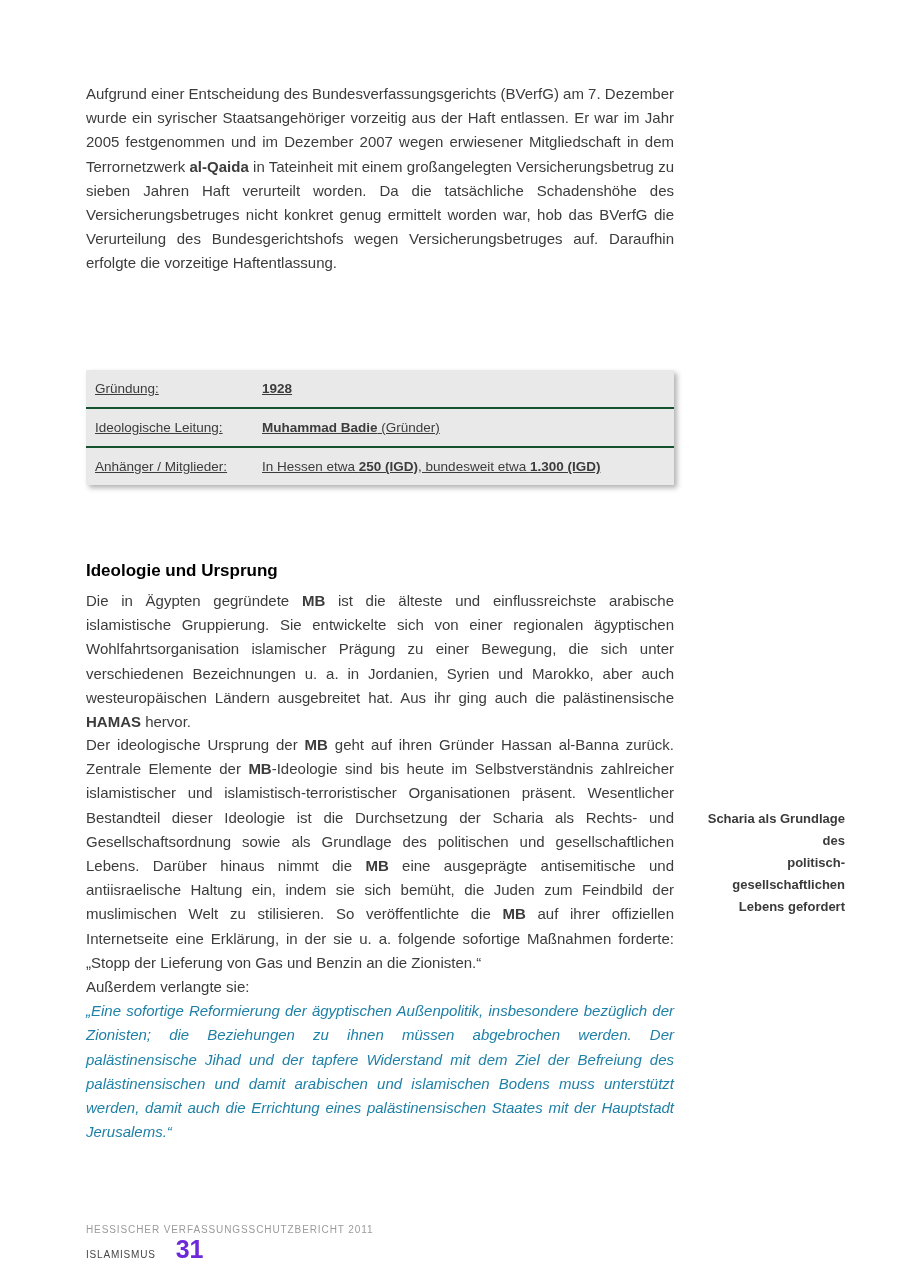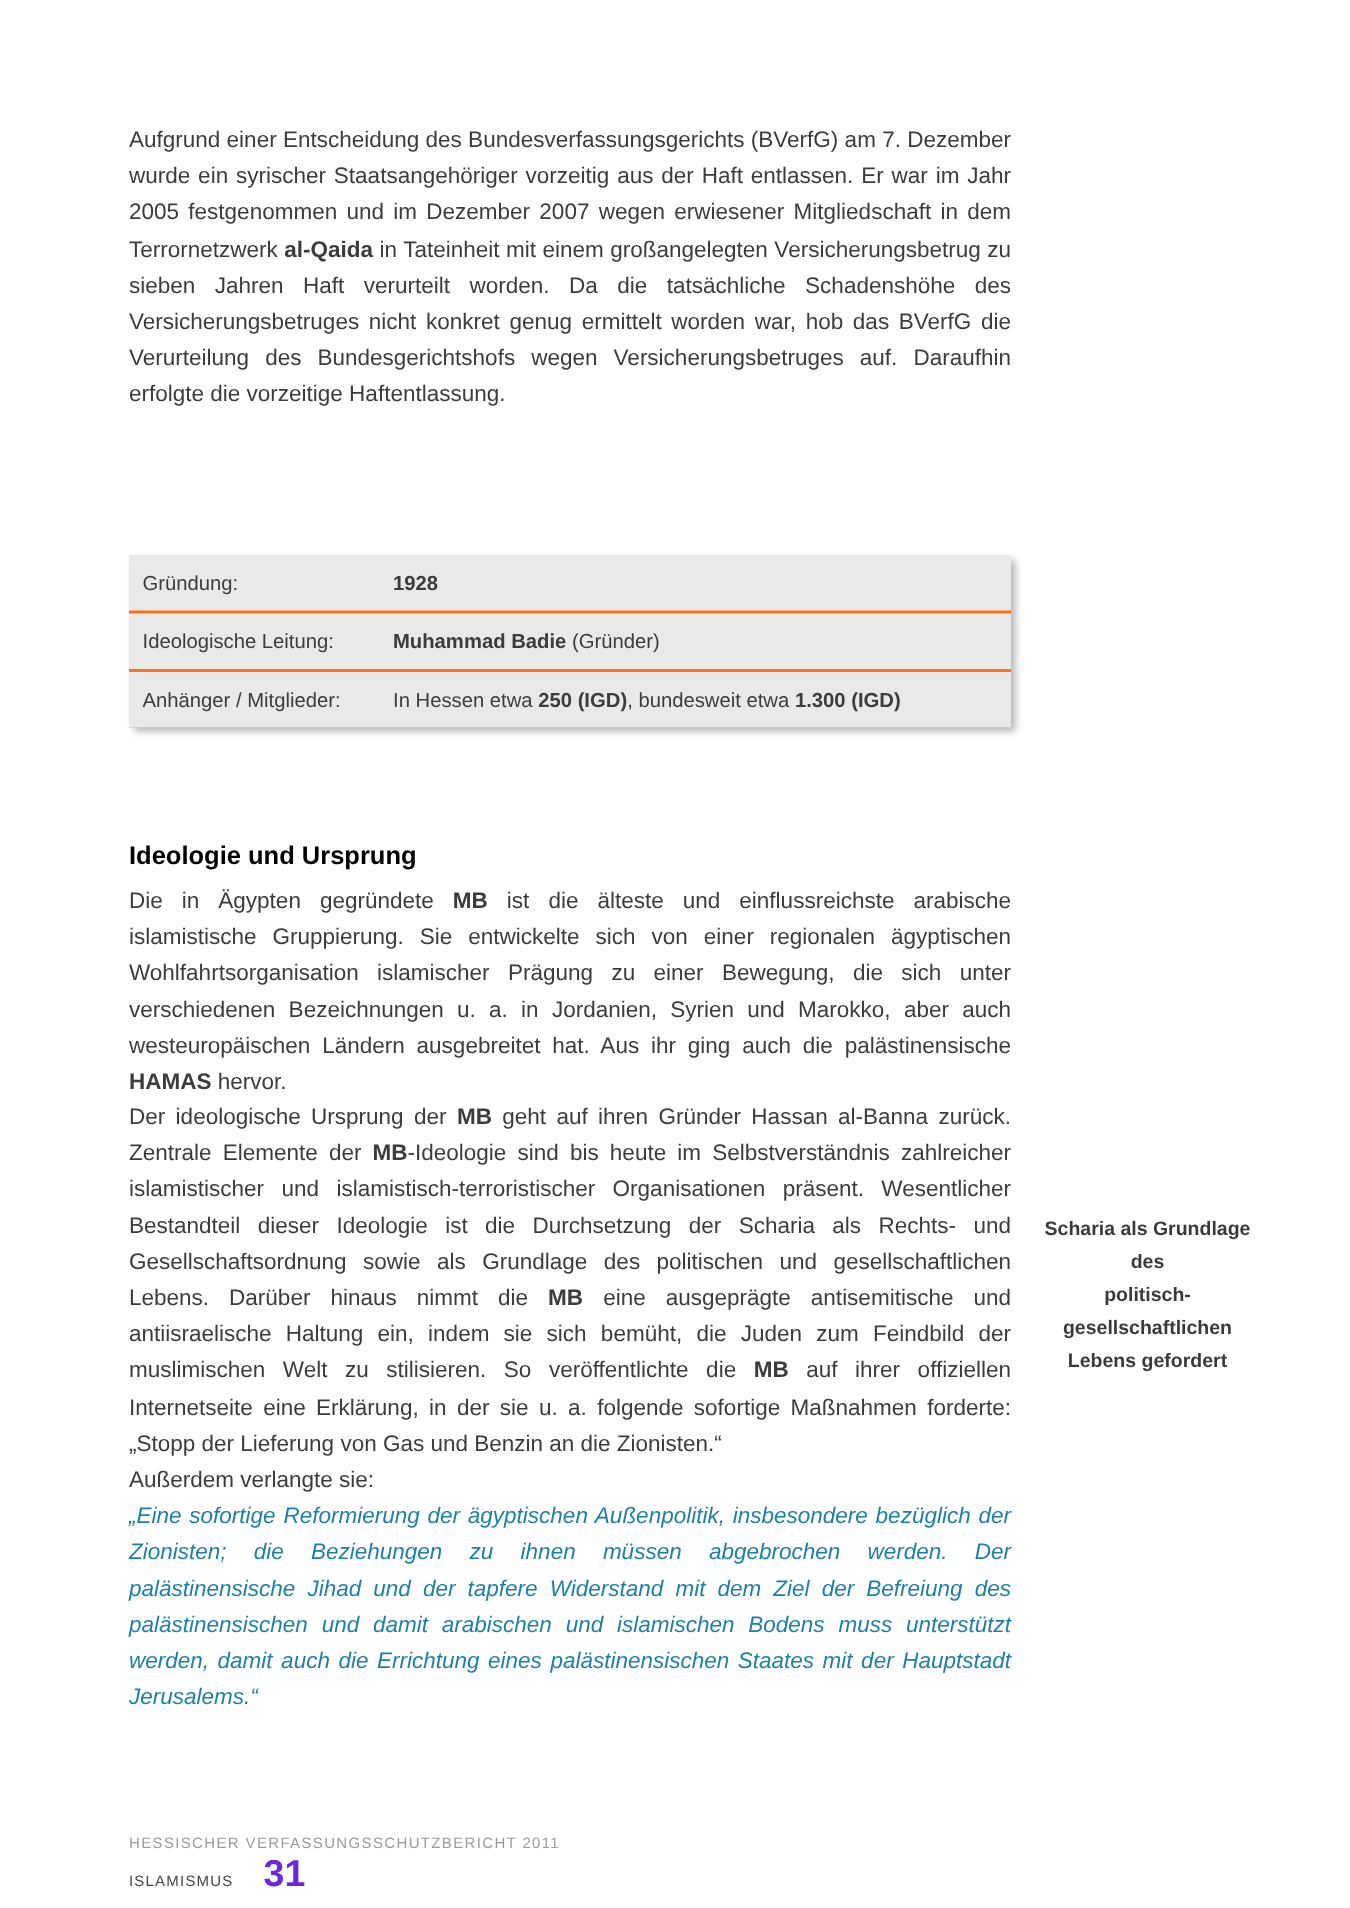--- a/index.html
+++ b/index.html
@@ -20,21 +20,22 @@
 
   .section-heading {
     top:308px;
     font-size:21.5px; line-height:27.5px; font-weight:bold; color:#333333;
     letter-spacing:0.1px;
   }
 
   .infobox {
     top:370px;
     box-shadow:3px 3px 5px rgba(0,0,0,0.30);
-    background:#f97316;
+    background:#14532d;
+    text-decoration:underline;
   }
   .infobox-row {
     display:flex; background:#e9e9e9; margin-bottom:2px;
     font-size:13.5px; line-height:19px;
   }
   .infobox-row:last-child { margin-bottom:0; }
   .infobox-label {
     width:176px; flex:0 0 176px; padding:9px 10px 9px 9px; color:#3c3c3c;
   }
   .infobox-value {
@@ -48,21 +49,21 @@
 
   .para-origin { top:589px; }
   .para-ideology-block { top:733px; }
 
   .quote {
     font-style:italic; color:#1f80a7;
   }
 
   .margin-note {
     position:absolute; right:55px; top:808px; width:160px;
-    text-align:center; font-weight:bold; font-size:13px; line-height:22px;
+    text-align:right; font-weight:bold; font-size:13px; line-height:22px;
     color:#3a3a3a;
   }
 
   .footer {
     position:absolute; left:86px; right:55px; top:1224px;
     display:flex; justify-content:space-between; align-items:baseline;flex-direction:column;
   }
   .footer-left {
     font-size:10px; letter-spacing:0.9px; color:#9b9b9b;
   }

